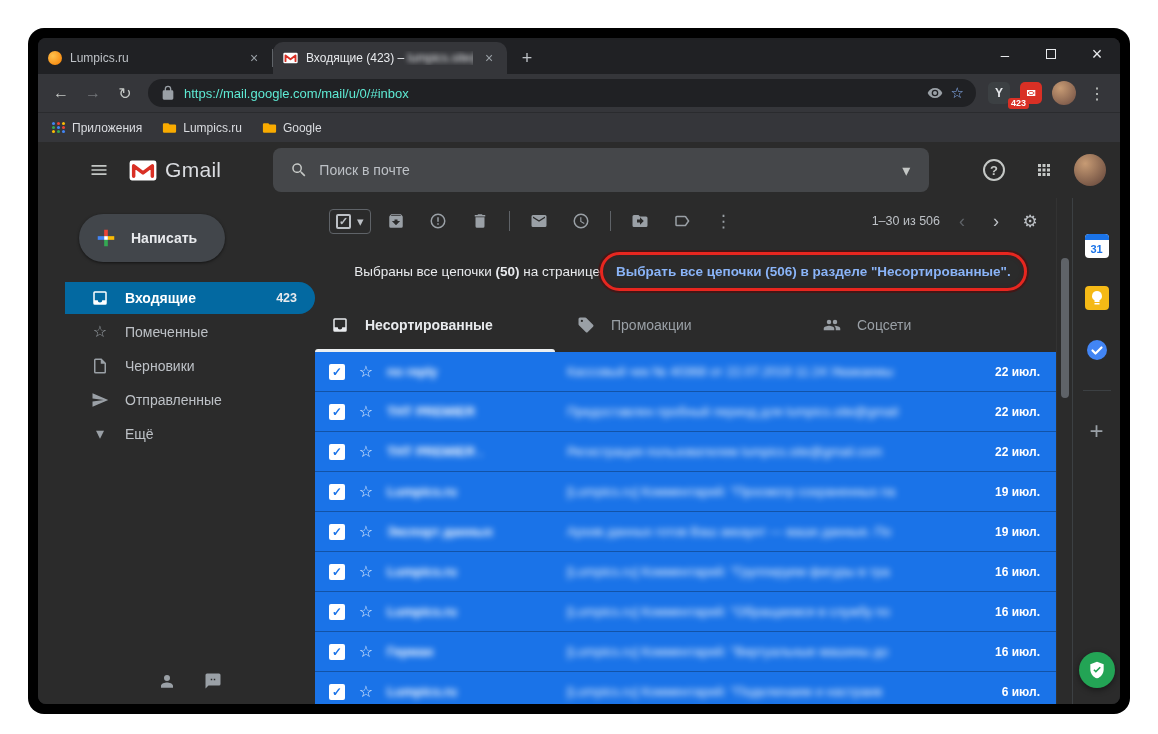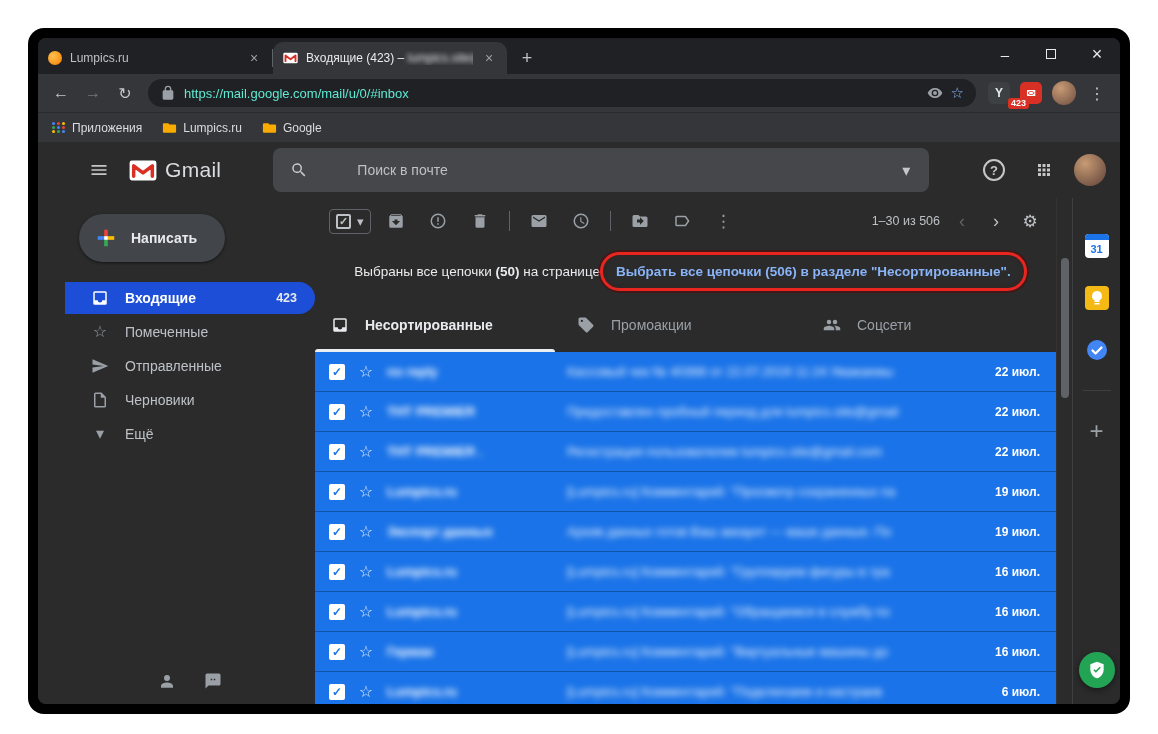--- a/index.html
+++ b/index.html
@@ -45,36 +45,36 @@
   .folder-svg { width:15px; height:12px; }
 
   
   .gmail { flex:1; background:#2b2b2b; display:flex; flex-direction:column; min-height:0; color:#e8eaed;padding-left:27px; }
   .gmail-header { height:56px; display:flex; align-items:center; padding:0 14px; gap:6px; flex-shrink:0; }
   .icon-btn { width:40px; height:40px; display:flex; align-items:center; justify-content:center; border-radius:50%; color:#c4c7c5; flex-shrink:0; }
   .gmail-logo { display:flex; align-items:center; gap:8px; margin:0 8px 0 4px; }
   .gmail-logo svg { width:28px; height:21px; }
   .gmail-logo .word { font-size:21px; color:#dadce0; letter-spacing:.3px; }
   .searchbar { width:656px; height:44px; background:#45474a; border-radius:8px; display:flex; align-items:center; margin-left:38px; padding:0 6px; }
-  .searchbar input { flex:1; background:transparent; border:none; outline:none; color:#22c55e; font-size:14px; font-family:"Liberation Sans", sans-serif;margin-left:38px; }
+  .searchbar input { flex:1; background:transparent; border:none; outline:none; color:#22c55e; font-size:14px; font-family:"Liberation Sans", sans-serif; }
   .searchbar input::placeholder { color:#bdc1c6; opacity:1; }
   .caret { color:#bdc1c6; font-size:13px; }
   .gmail-header .right { margin-left:auto; display:flex; align-items:center; gap:10px; }
   .help-circle { width:22px; height:22px; border:2px solid #c4c7c5; border-radius:50%; display:flex; align-items:center; justify-content:center; font-size:13px; font-weight:bold; color:#c4c7c5; }
   .avatar-lg { width:32px; height:32px; border-radius:50%; background:radial-gradient(circle at 35% 30%, #c79b74, #5d4037); }
 
   .gmail-body { flex:1; display:flex; min-height:0; position:relative; }
 
   
   .sidebar { width:250px; display:flex; flex-direction:column; padding-top:12px; flex-shrink:0; }
   .compose { margin:4px 0 20px 14px; height:48px; width:146px; border-radius:24px; background:#42464b; box-shadow:0 1px 3px rgba(0,0,0,.55); display:flex; align-items:center; gap:14px; padding:0 16px; color:#e8eaed; font-size:14px; font-weight:bold; }
   .compose svg { width:22px; height:22px; }
   .nav-item { height:32px; display:flex; align-items:center; gap:16px; padding-left:26px; color:#bdc1c6; font-size:14px; margin-bottom:2px; }
   .nav-item svg, .nav-item .glyph { width:18px; height:18px; flex-shrink:0; color:#9aa0a6; font-size:16px; line-height:18px; text-align:center; }
-  .nav-item.selected { background:#1d4ed8; border-radius:0 16px 16px 0; color:#fff; font-weight:bold;justify-content:space-between; }
+  .nav-item.selected { background:#0369a1; border-radius:0 16px 16px 0; color:#fff; font-weight:bold;justify-content:space-between; }
   .nav-item.selected svg { color:#fff; }
   .nav-badge { margin-left:auto; margin-right:18px; font-size:12.5px; font-weight:bold; color:#e8eaed; }
   .sidebar-footer { margin-top:auto; display:flex; justify-content:center; gap:28px; padding-bottom:14px; color:#9aa0a6; }
   .sidebar-footer svg { width:18px; height:18px; }
 
   
   .main { flex:1; display:flex; flex-direction:column; min-width:0; }
   .list-toolbar { height:46px; display:flex; align-items:center; padding:0 14px; gap:8px; color:#9aa0a6; flex-shrink:0; }
   .selectall { display:flex; align-items:center; gap:6px; border:1px solid #5f6368; border-radius:4px; padding:4px 6px; }
   .master-check { width:15px; height:15px; border:2px solid #bdc1c6; border-radius:2px; color:#bdc1c6; font-size:11px; font-weight:bold; display:flex; align-items:center; justify-content:center; }
@@ -265,29 +265,29 @@
                 </svg>
               <span>Входящие</span>
               <span class="nav-badge">423</span>
             </div>
             <div class="nav-item">
               <span class="glyph">☆</span>
               <span>Помеченные</span>
             </div>
             <div class="nav-item">
               <svg viewBox="0 0 24 24">
+                  <path d="M14 2H6a2 2 0 0 0-2 2v16a2 2 0 0 0 2 2h12a2 2 0 0 0 2-2V8zm4 18H6V4h7v5h5z"></path>
+                </svg>
+              <span>Черновики</span>
+            </div>
+            <div class="nav-item">
+              <svg viewBox="0 0 24 24">
                   <path d="M2 21l21-9L2 3v7l15 2-15 2z"></path>
                 </svg>
               <span>Отправленные</span>
-            </div>
-            <div class="nav-item">
-              <svg viewBox="0 0 24 24">
-                  <path d="M14 2H6a2 2 0 0 0-2 2v16a2 2 0 0 0 2 2h12a2 2 0 0 0 2-2V8zm4 18H6V4h7v5h5z"></path>
-                </svg>
-              <span>Черновики</span>
             </div>
             <div class="nav-item">
               <span class="glyph">▾</span>
               <span>Ещё</span>
             </div>
 
             <div class="sidebar-footer">
               <svg viewBox="0 0 24 24">
                   <path d="M12 12a4 4 0 1 0-4-4 4 4 0 0 0 4 4zm0 2c-3 0-8 1.5-8 4.5V21h16v-2.5c0-3-5-4.5-8-4.5z"></path>
                 </svg>

